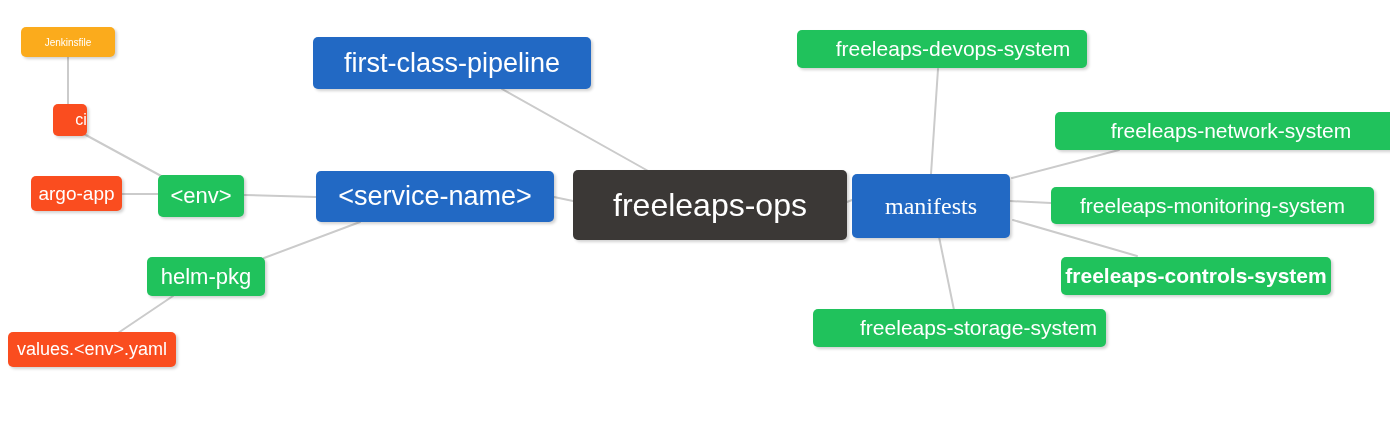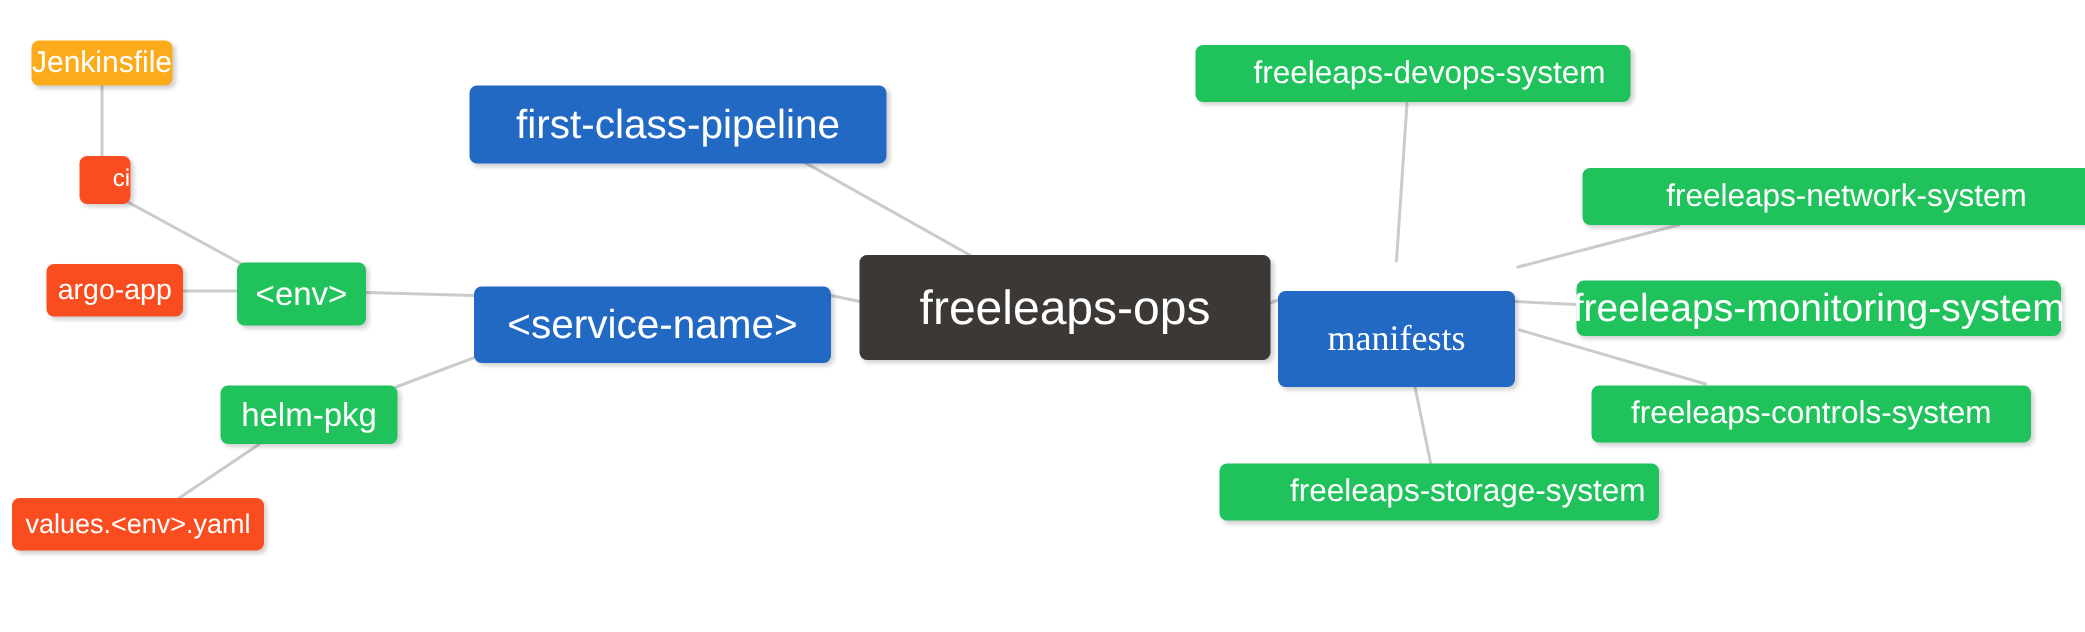--- a/index.html
+++ b/index.html
@@ -32,41 +32,41 @@
     align-items: center;
     justify-content: center;
     color: #ffffff;
     border-radius: 5px;
     box-shadow: 2px 2px 3px rgba(0,0,0,0.18);
     white-space: nowrap;
     cursor: pointer;
     box-sizing: border-box;
     padding: 0 6px;
   }
-  .c-blue   { background: #2269c4; margin-top: 20px; }
+  .c-blue   { background: #2269c4; }
   .c-dark   { background: #3b3836; }
   .c-green  { background: #20c25c; }
   .c-orange { background: #fbab1c; }
   .c-red    { background: #fa4d1f; }
 
   
-  .n-jenkinsfile { left:21px;  top:27px;  width:94px;  height:30px; font-size:20px; }
+  .n-jenkinsfile { left:21px;  top:27px;  width:94px;  height:30px; font-size:10px; }
   .n-ci          { left:53px;  top:104px; width:31px;  height:32px; font-size:16px;padding-left:28px; }
   .n-argo-app    { left:31px;  top:176px; width:91px;  height:35px; font-size:19px; }
   .n-env         { left:158px; top:175px; width:86px;  height:42px; font-size:22px; }
   .n-helm-pkg    { left:147px; top:257px; width:118px; height:39px; font-size:22px; }
   .n-values-yaml { left:8px;   top:332px; width:168px; height:35px; font-size:18px; }
   .n-pipeline    { left:313px; top:37px;  width:278px; height:52px; font-size:27px; }
   .n-service     { left:316px; top:171px; width:238px; height:51px; font-size:27px; }
   .n-root        { left:573px; top:170px; width:274px; height:70px; font-size:32px; }
   .n-manifests   { left:852px; top:174px; width:158px; height:64px; font-size:24px;font-family:Liberation Serif, serif; }
   .n-devops      { left:797px; top:30px;  width:290px; height:38px; font-size:21px;padding-left:28px; }
   .n-network     { left:1055px;top:112px; width:352px; height:38px; font-size:21px; }
-  .n-monitoring  { left:1051px;top:187px; width:323px; height:37px; font-size:26px; }
-  .n-controls    { left:1061px;top:257px; width:293px; height:38px; font-size:21px; }
+  .n-monitoring  { left:1051px;top:187px; width:323px; height:37px; font-size:21px; }
+  .n-controls    { left:1061px;top:257px; width:270px; height:38px; font-size:21px;font-weight:bold; }
   .n-storage     { left:813px; top:309px; width:293px; height:38px; font-size:21px;padding-left:44px; }
 </style>
 </head>
 <body>
 
 <div class="canvas">
 
   <svg class="edges" viewBox="0 0 1390 421" xmlns="http://www.w3.org/2000/svg">
     <line x1="68" y1="57" x2="68" y2="104"></line>
     <line x1="84" y1="134" x2="163" y2="177"></line>

